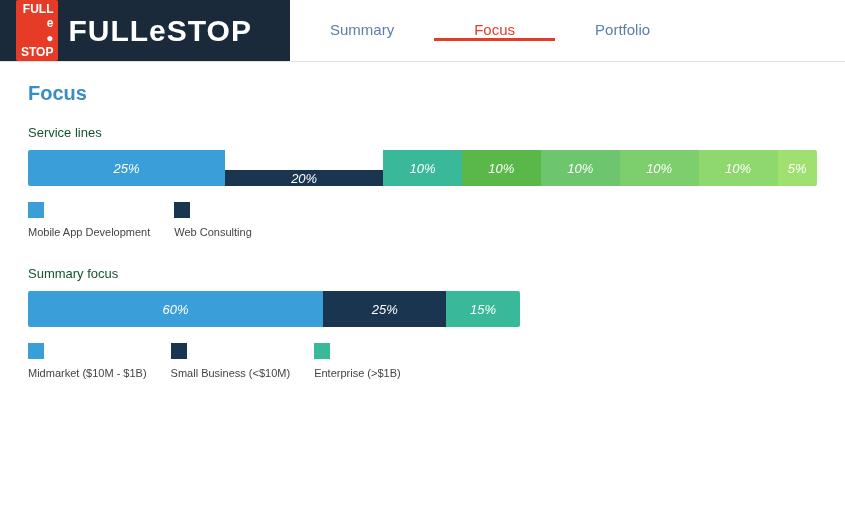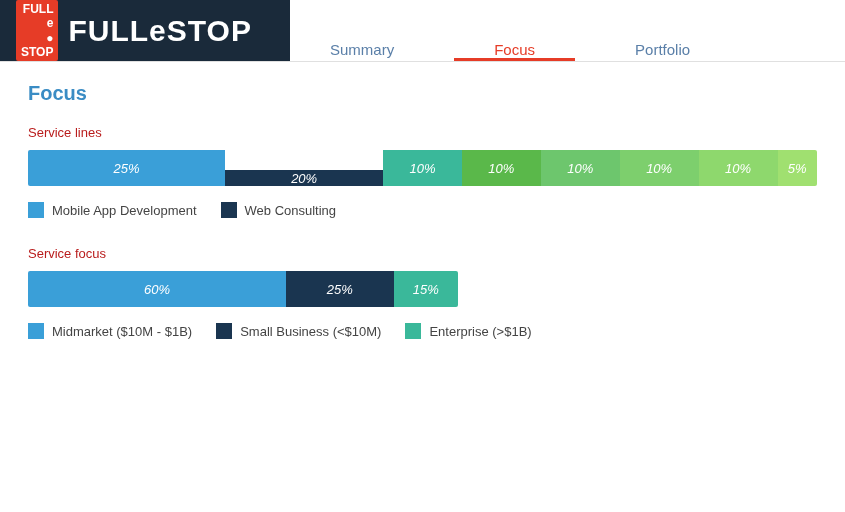--- a/index.html
+++ b/index.html
@@ -33,23 +33,22 @@
     }
     .logo-badge span { display: block; }
     .logo-text {
       color: #fff;
       font-size: 30px;
       font-weight: bold;
       letter-spacing: 1px;
     }
     .nav-tabs {
       display: flex;
-      align-items: flex-end;
+      align-items: center;
       flex: 1;
-      gap: 20px;
     }
     .nav-tab {
       display: flex;
       align-items: center;
       justify-content: center;
       padding: 0 40px;
       font-size: 15px;
       color: #5a7fa8;
       cursor: pointer;
       border-bottom: 3px solid transparent;
@@ -66,21 +65,21 @@
       padding: 20px 28px;
     }
     .page-title {
       font-size: 20px;
       color: #3a8cc4;
       font-weight: 600;
       margin-bottom: 20px;
     }
     .section-label {
       font-size: 13px;
-      color: #b91c1c;
+      color: #14532d;
       margin-bottom: 10px;
     }
 
     
     .stacked-bar {
       display: flex;
       height: 36px;
       width: 100%;
       border-radius: 2px;
       overflow: hidden;
@@ -99,36 +98,37 @@
 
     
     .legend {
       display: flex;
       flex-wrap: wrap;
       gap: 10px 24px;
       margin-bottom: 28px;
     }
     .legend-item {
       display: flex;
-      align-items: flex-end;
+      align-items: flex-start;
       gap: 8px;
-      font-size: 13px;
+      font-size: 11px;
       color: #444;
+      flex-direction: column;
     }
     .legend-box {
       width: 16px;
       height: 16px;
       flex-shrink: 0;
     }
 
     .section-gap { margin-top: 20px; }
 
     
     .client-bar-wrap {
-      width: 430px;
+      width: 492px;
     }
   </style>
 </head>
 <body>
 
 <div>
 
   <div class="header">
     <div class="logo-area">
       <div class="logo-badge">
@@ -167,21 +167,21 @@
             <span>Mobile App Development</span>
           </div>
           <div class="legend-item">
             <div class="legend-box" style="background:#1a3550"></div>
             <span>Web Consulting</span>
           </div>
         </div>
     </div>
 
     <div class="section-gap">
-      <div class="section-label">Service focus</div>
+      <div class="section-label">Summary focus</div>
       <div class="client-bar-wrap">
         <div class="stacked-bar" id="client-bar">
             <div class="bar-segment" style="width: 60%; background: rgb(58, 159, 216);">60%</div>
             <div class="bar-segment" style="width: 25%; background: rgb(26, 53, 80);">25%</div>
             <div class="bar-segment" style="width: 15%; background: rgb(58, 184, 154);">15%</div>
           </div>
       </div>
       <div class="legend" id="client-legend">
           <div class="legend-item">
             <div class="legend-box" style="background:#3a9fd8"></div>

